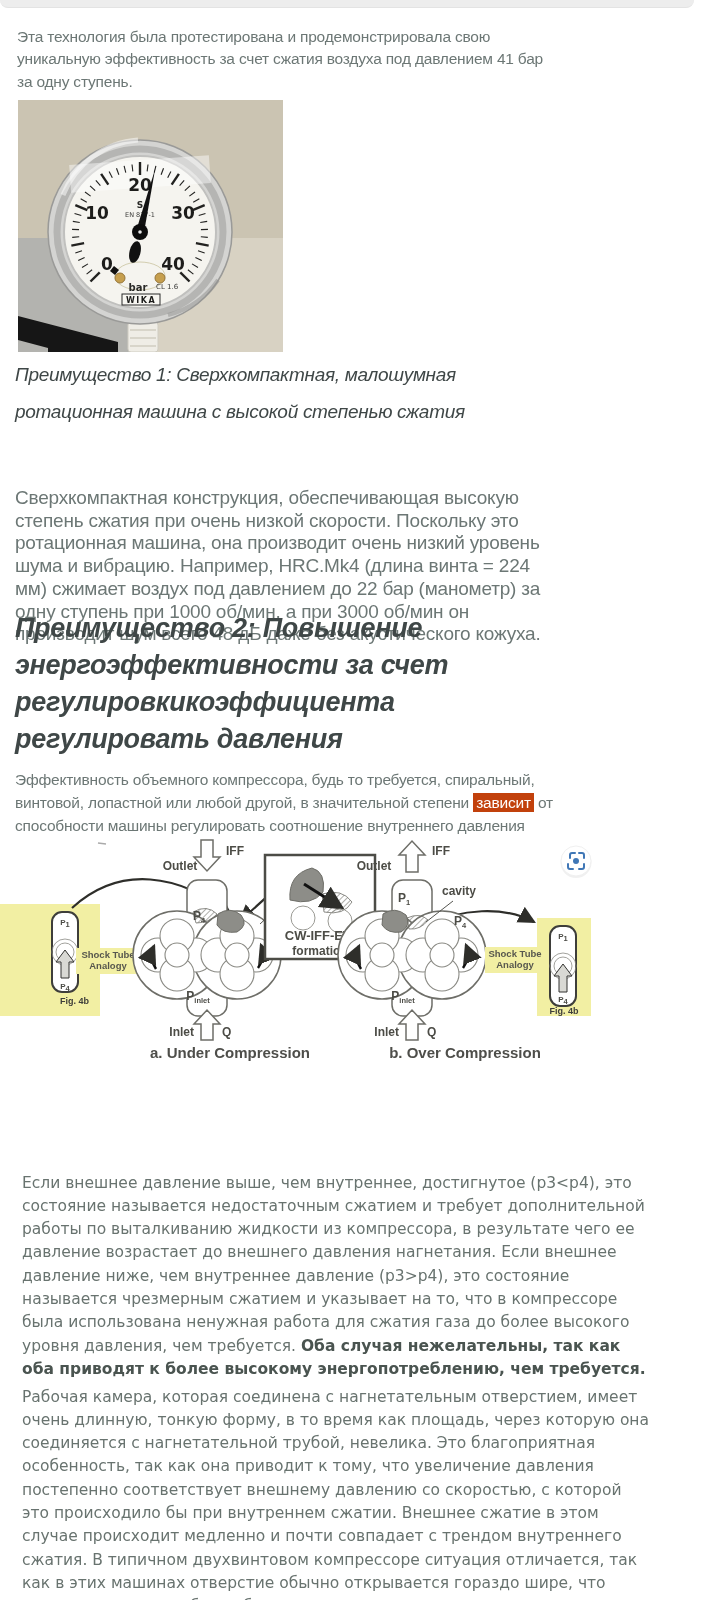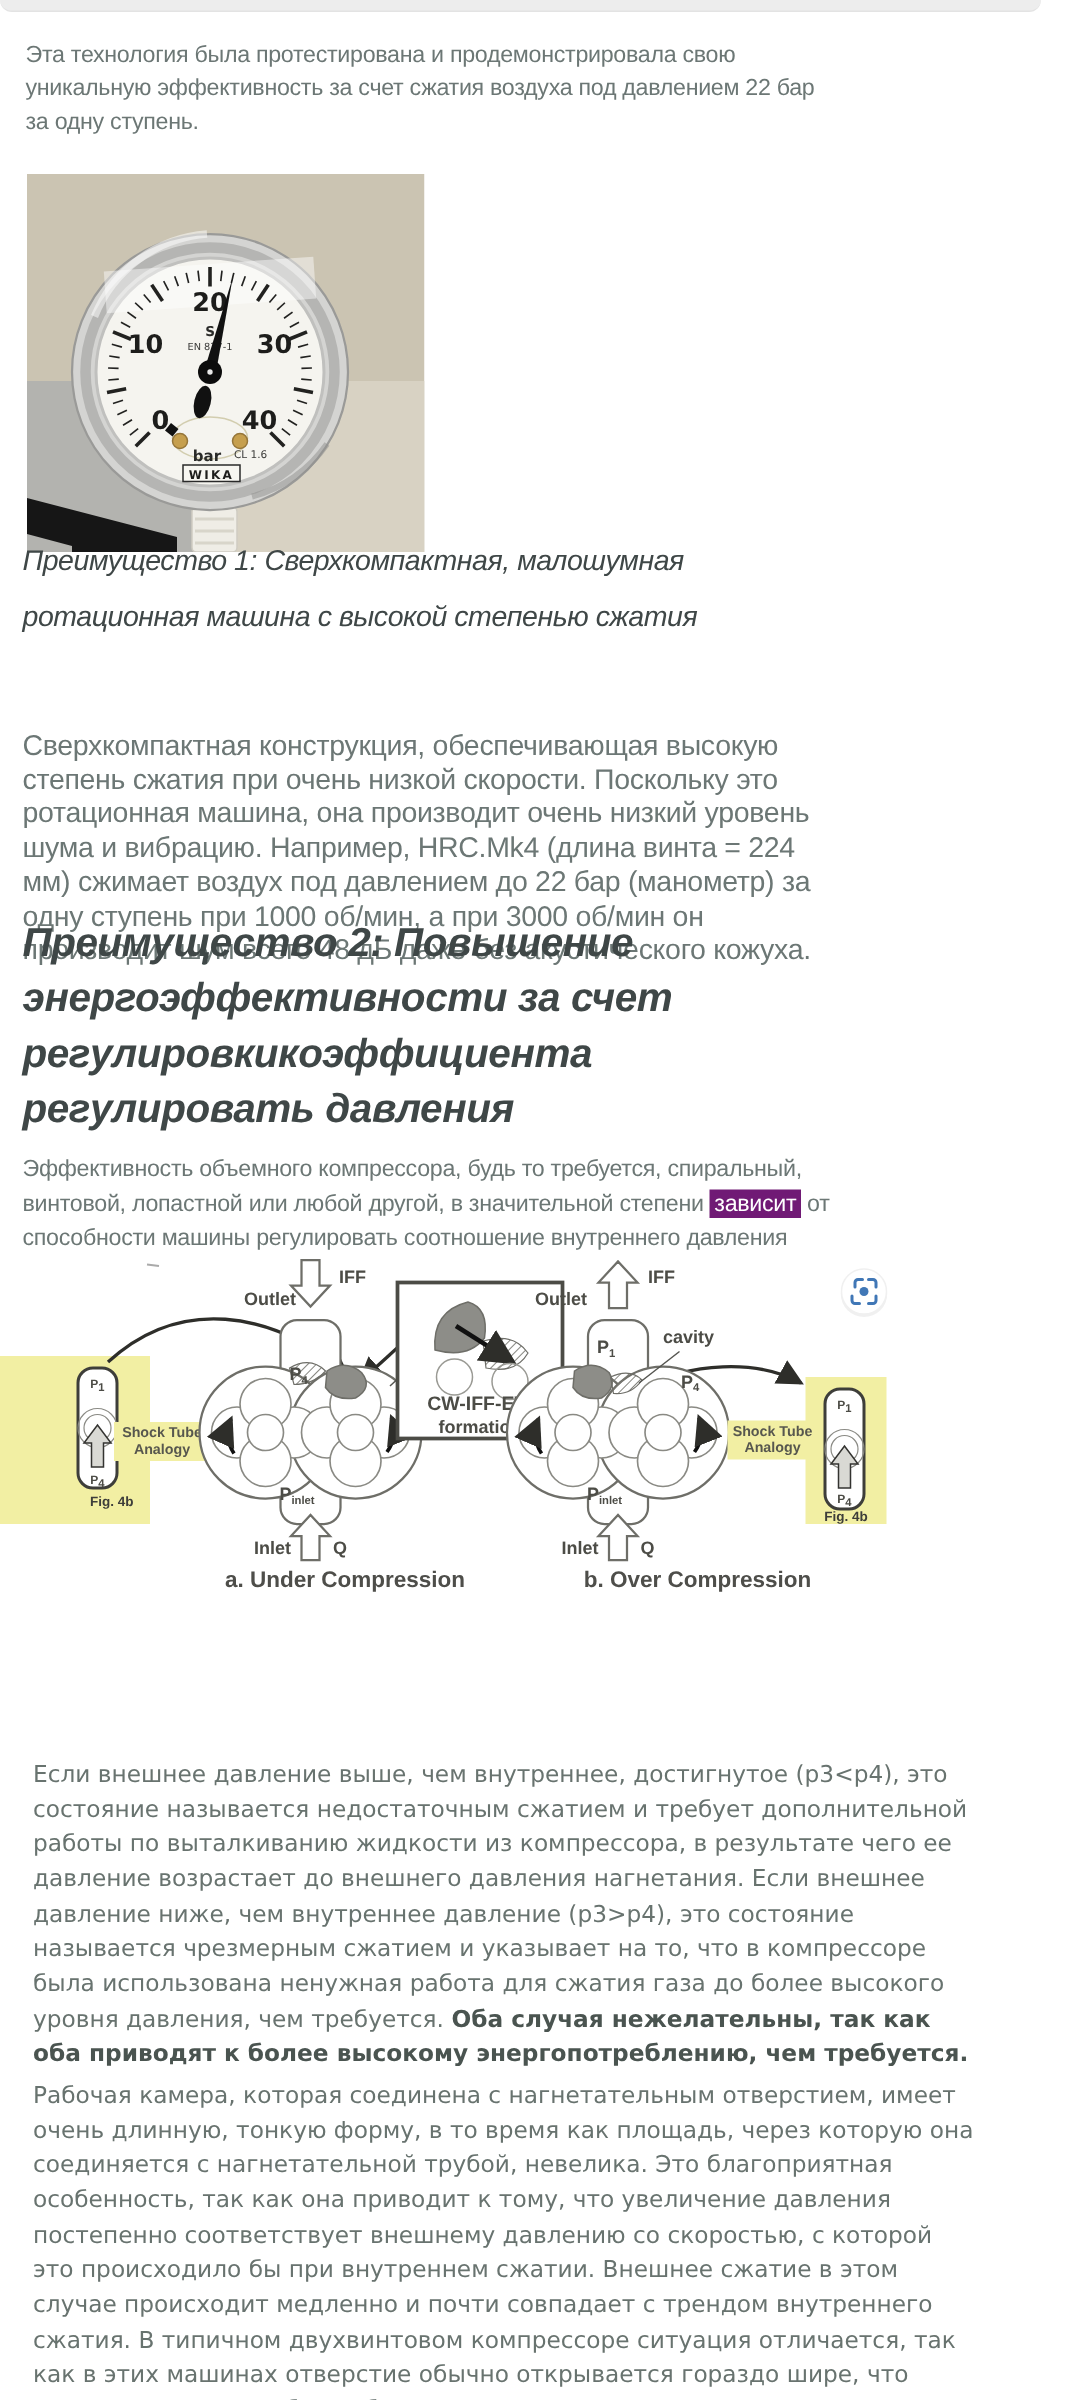--- a/index.html
+++ b/index.html
@@ -2,30 +2,30 @@
 <html><head>
 <meta charset="utf-8">
 <style>
   html,body{margin:0;padding:0;}
   body{width:726px;height:1600px;position:relative;overflow:hidden;background:#ffffff;
        font-family:"Liberation Sans",sans-serif;}
   .topbar{position:absolute;left:0;top:0;width:694px;height:7px;background:#ededed;
           border-bottom:1px solid #e3e3e3;border-radius:0 0 10px 10px;}
   .intro{position:absolute;left:17px;top:10px;width:545px;font-size:15.5px;line-height:22.5px;
          color:#6c7775;letter-spacing:-0.2px;}
-  .photo{position:absolute;left:18px;top:116px;width:265px;height:252px;text-align:right;}
+  .photo{position:absolute;left:18px;top:100px;width:265px;height:252px;text-align:right;}
   .adv1{position:absolute;left:15px;top:356px;width:500px;margin:0;font-size:19px;line-height:37px;
         font-weight:normal;font-style:italic;color:#3f4747;letter-spacing:-0.3px;}
   .p1{position:absolute;left:15px;top:468px;width:545px;font-size:19px;line-height:22.7px;
       color:#6c7775;letter-spacing:-0.2px;}
   .adv2{position:absolute;left:15px;top:610px;width:520px;margin:0;font-size:27px;line-height:37px;
         font-weight:bold;font-style:italic;color:#3f4747;letter-spacing:-0.3px;}
   .p2{position:absolute;left:15px;top:752px;width:560px;font-size:15.5px;line-height:23.3px;
       color:#6c7775;letter-spacing:-0.2px;}
-  .hl{background:#701a75;color:#ffffff;padding:1px 3px;margin-top:44px;}
+  .hl{background:#c2410c;color:#ffffff;padding:1px 3px;margin-top:44px;}
   .figure{position:absolute;left:0;top:828px;width:726px;height:248px;}
   .p3{position:absolute;left:22px;top:1156px;width:630px;font-family:"DejaVu Sans",sans-serif;
       font-size:15.5px;line-height:23.3px;color:#68736f;}
   .p3 .bold{font-weight:bold;color:#4a5450;}
   .p4{position:absolute;left:22px;top:1370px;width:630px;font-family:"DejaVu Sans",sans-serif;
       font-size:15.5px;line-height:23.3px;color:#68736f;}
   
   .gnum{font:bold 17px "DejaVu Sans",sans-serif;fill:#1d1d1b;}
   .gsm{font:bold 9px "DejaVu Sans",sans-serif;fill:#2a2a28;}
   .gtiny{font:6.5px "DejaVu Sans",sans-serif;fill:#3a3a38;}
@@ -37,21 +37,21 @@
   .dtiny{font:bold 9.5px "Liberation Sans",sans-serif;fill:#57574e;}
   .dfig{font:bold 9px "Liberation Sans",sans-serif;fill:#3e3e3a;}
   .dcap{font:bold 15px "Liberation Sans",sans-serif;fill:#4e4e4a;}
   svg .sub{font-size:7.5px;}
 </style>
 </head>
 <body>
 
 <div class="topbar"></div>
 
-<p class="intro">Эта технология была протестирована и продемонстрировала свою уникальную эффективность за счет сжатия воздуха под давлением 22 бар за одну ступень.</p>
+<p class="intro">Эта технология была протестирована и продемонстрировала свою уникальную эффективность за счет сжатия воздуха под давлением 41 бар за одну ступень.</p>
 
 <div class="photo">
 <svg width="265" height="252" viewBox="0 0 265 252">
   <rect x="0" y="0" width="265" height="252" fill="#cbc4b2"></rect>
   <rect x="0" y="138" width="112" height="114" fill="#b3b3af"></rect>
   <rect x="112" y="138" width="153" height="114" fill="#d8d2c3"></rect>
   <polygon points="0,216 100,242 100,252 30,252 30,248 0,240" fill="#161616"></polygon>
   <rect x="110" y="222" width="30" height="30" rx="3" fill="#efede6" stroke="#cfccc2"></rect>
   <line x1="112" y1="230" x2="138" y2="230" stroke="#d8d5ca" stroke-width="2"></line>
   <line x1="112" y1="238" x2="138" y2="238" stroke="#d8d5ca" stroke-width="2"></line>

